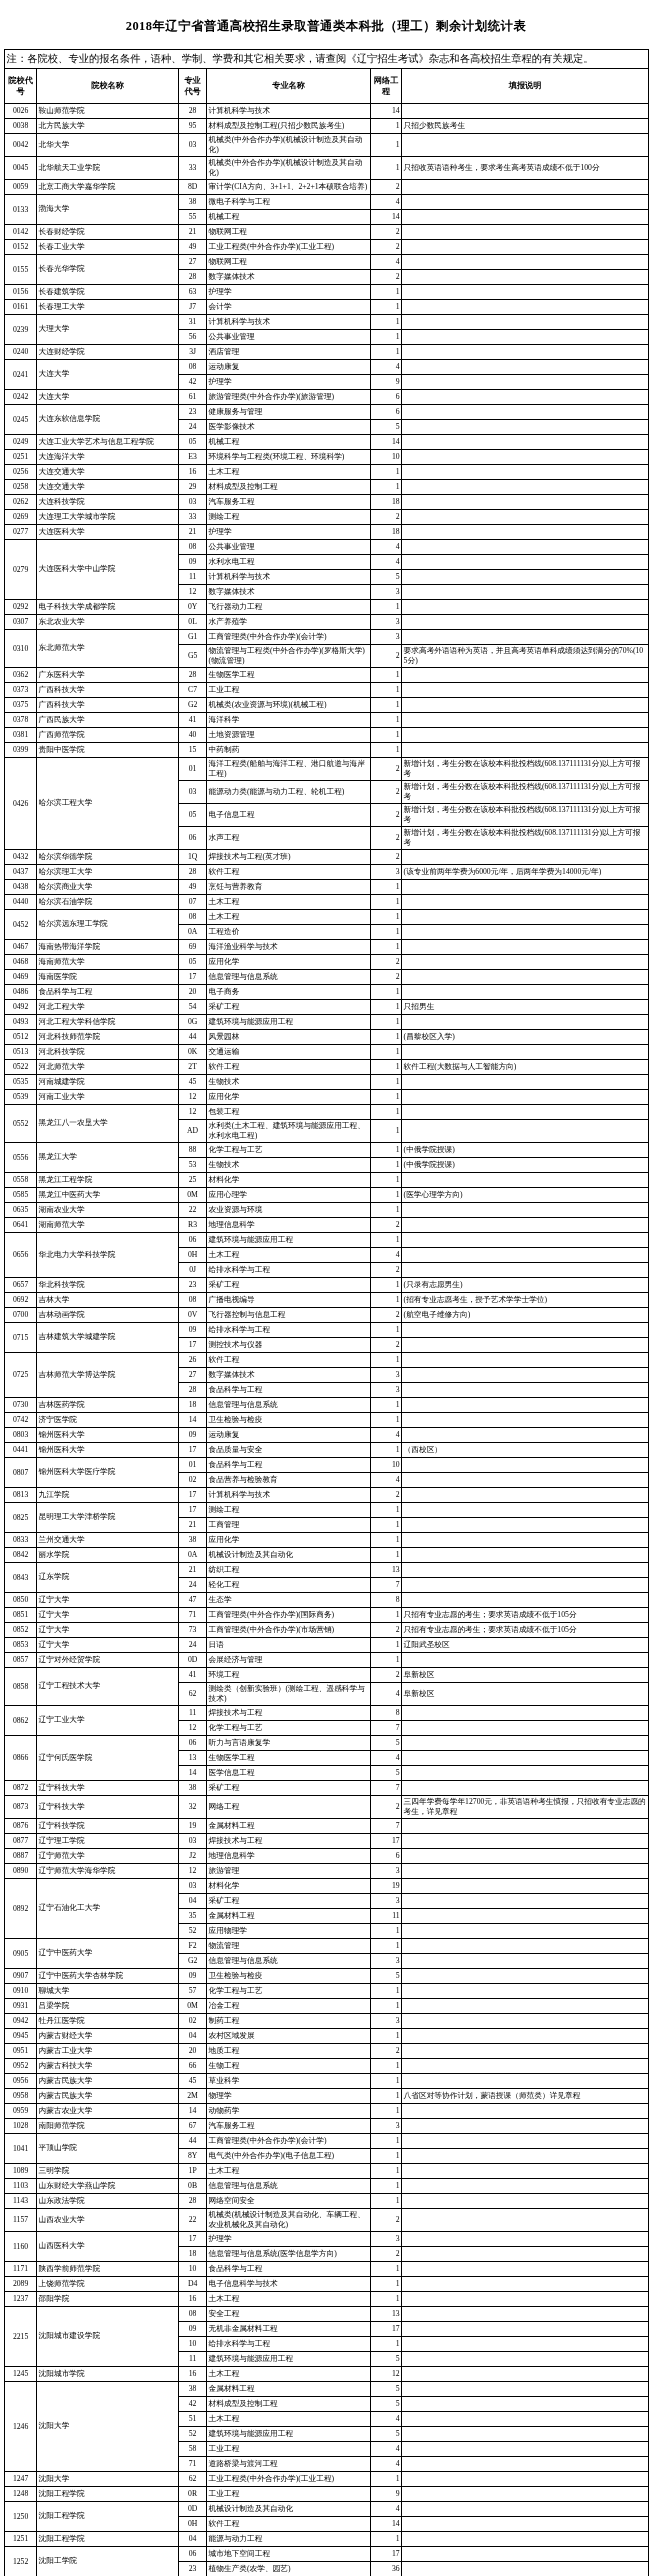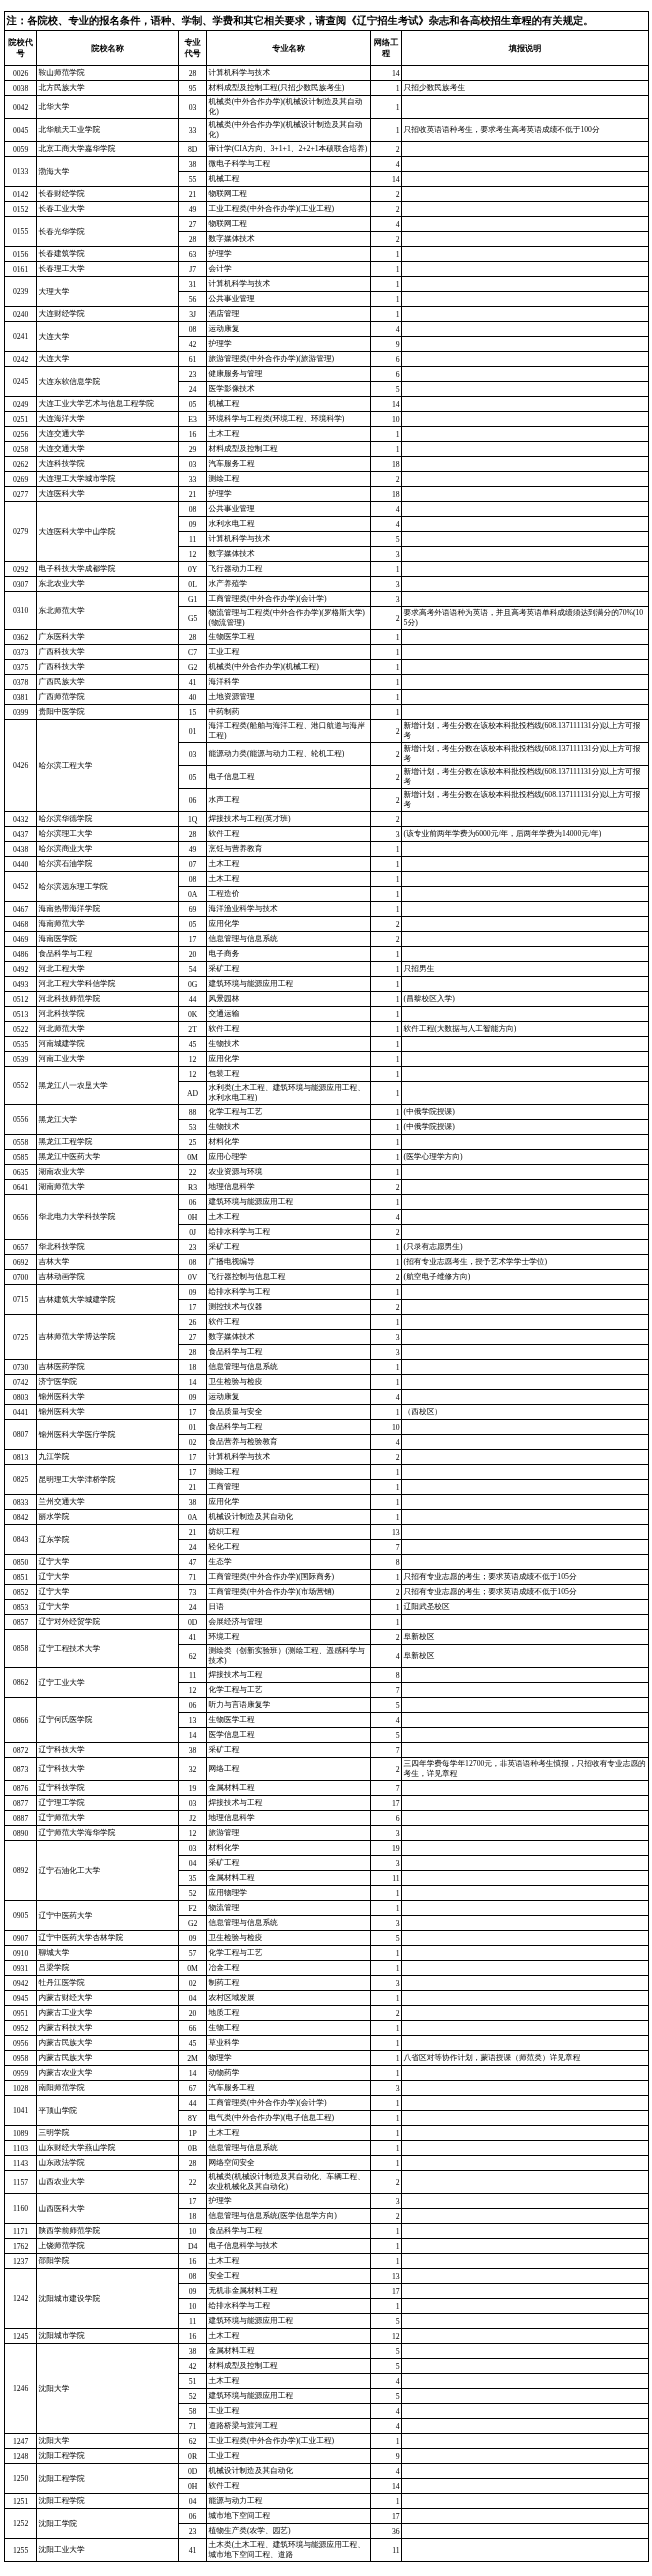--- a/index.html
+++ b/index.html
@@ -1,34 +1,35 @@
 <!DOCTYPE html>
 <html style="font-size:8.2px"><head>
 <meta charset="utf-8">
 <style>
   html,body { margin:0; padding:0; background:#fff; }
   body { width:652px; font-family:"Liberation Serif","DejaVu Serif",serif; color:#000; }
   .page { padding:11.3px 4.1px 5.2px 4.1px; }
   .title { text-align:center; font-size:12.4px; font-weight:bold; margin:7.2px 0 13.4px 0; letter-spacing:0.5px; }
   table.plan { border-collapse:collapse; width:644px; table-layout:fixed; border:1px solid #000; }
   table.plan td, table.plan th { border:0.5px solid #000; padding:1px 1.5px; vertical-align:middle; word-break:break-all; }
-  td.note-block { font-size:10.3px; font-weight:bold; line-height:1.55; padding:8.2px 2.1px 8.2px 1px; }
+  td.note-block { font-size:10.3px; font-weight:normal; line-height:1.55; padding:8.2px 2.1px 8.2px 1px; }
   th { font-size:8.2px; font-weight:bold; text-align:center; height:32px; line-height:1.35; padding:1px; }
   td.c-code   { text-align:center; font-size:7.7px; }
   td.c-name   { text-align:left;   font-size:7.7px; }
   td.m-code   { text-align:center; font-size:7.7px; }
   td.m-name   { text-align:left;   font-size:7.7px; }
   td.m-count  { text-align:right;  font-size:7.7px; padding-right:1px; }
   td.m-note   { text-align:left;   font-size:7.7px; }
   tr.data-row { height:15px; }
 </style>
 </head>
 <body>
 
 <div class="page">
+  <div class="title">2018年辽宁省普通高校招生录取普通类本科批（理工）剩余计划统计表</div>
 
   <table class="plan">
     <colgroup>
       <col style="width:32px">
         <col style="width:142px">
         <col style="width:28px">
       <col style="width:164px">
         <col style="width:31px">
         <col style="width:247px">
     </colgroup>
@@ -329,21 +330,21 @@
           <td class="c-name">广西科技大学</td>
           <td class="m-code">C7</td>
           <td class="m-name">工业工程</td>
           <td class="m-count">1</td>
           <td class="m-note"></td>
         </tr>
         <tr class="data-row">
           <td class="c-code">0375</td>
           <td class="c-name">广西科技大学</td>
           <td class="m-code">G2</td>
-          <td class="m-name">机械类(中外合作办学)(机械工程)</td>
+          <td class="m-name">机械类(农业资源与环境)(机械工程)</td>
           <td class="m-count">1</td>
           <td class="m-note"></td>
         </tr>
         <tr class="data-row">
           <td class="c-code">0378</td>
           <td class="c-name">广西民族大学</td>
           <td class="m-code">41</td>
           <td class="m-name">海洋科学</td>
           <td class="m-count">1</td>
           <td class="m-note"></td>
@@ -1086,37 +1087,37 @@
         </tr>
         <tr class="data-row">
           <td class="c-code">1171</td>
           <td class="c-name">陕西学前师范学院</td>
           <td class="m-code">10</td>
           <td class="m-name">食品科学与工程</td>
           <td class="m-count">1</td>
           <td class="m-note"></td>
         </tr>
         <tr class="data-row">
-          <td class="c-code">1762</td>
+          <td class="c-code">2089</td>
           <td class="c-name">上饶师范学院</td>
           <td class="m-code">D4</td>
           <td class="m-name">电子信息科学与技术</td>
           <td class="m-count">1</td>
           <td class="m-note"></td>
         </tr>
         <tr class="data-row">
           <td class="c-code">1237</td>
           <td class="c-name">邵阳学院</td>
           <td class="m-code">16</td>
           <td class="m-name">土木工程</td>
           <td class="m-count">1</td>
           <td class="m-note"></td>
         </tr>
         <tr class="data-row">
-          <td class="c-code" rowspan="4">1242</td>
+          <td class="c-code" rowspan="4">2215</td>
           <td class="c-name" rowspan="4">沈阳城市建设学院</td>
           <td class="m-code">08</td>
           <td class="m-name">安全工程</td>
           <td class="m-count">13</td>
           <td class="m-note"></td>
         </tr>
         <tr class="data-row">
           <td class="m-code">09</td>
           <td class="m-name">无机非金属材料工程</td>
           <td class="m-count">17</td>

